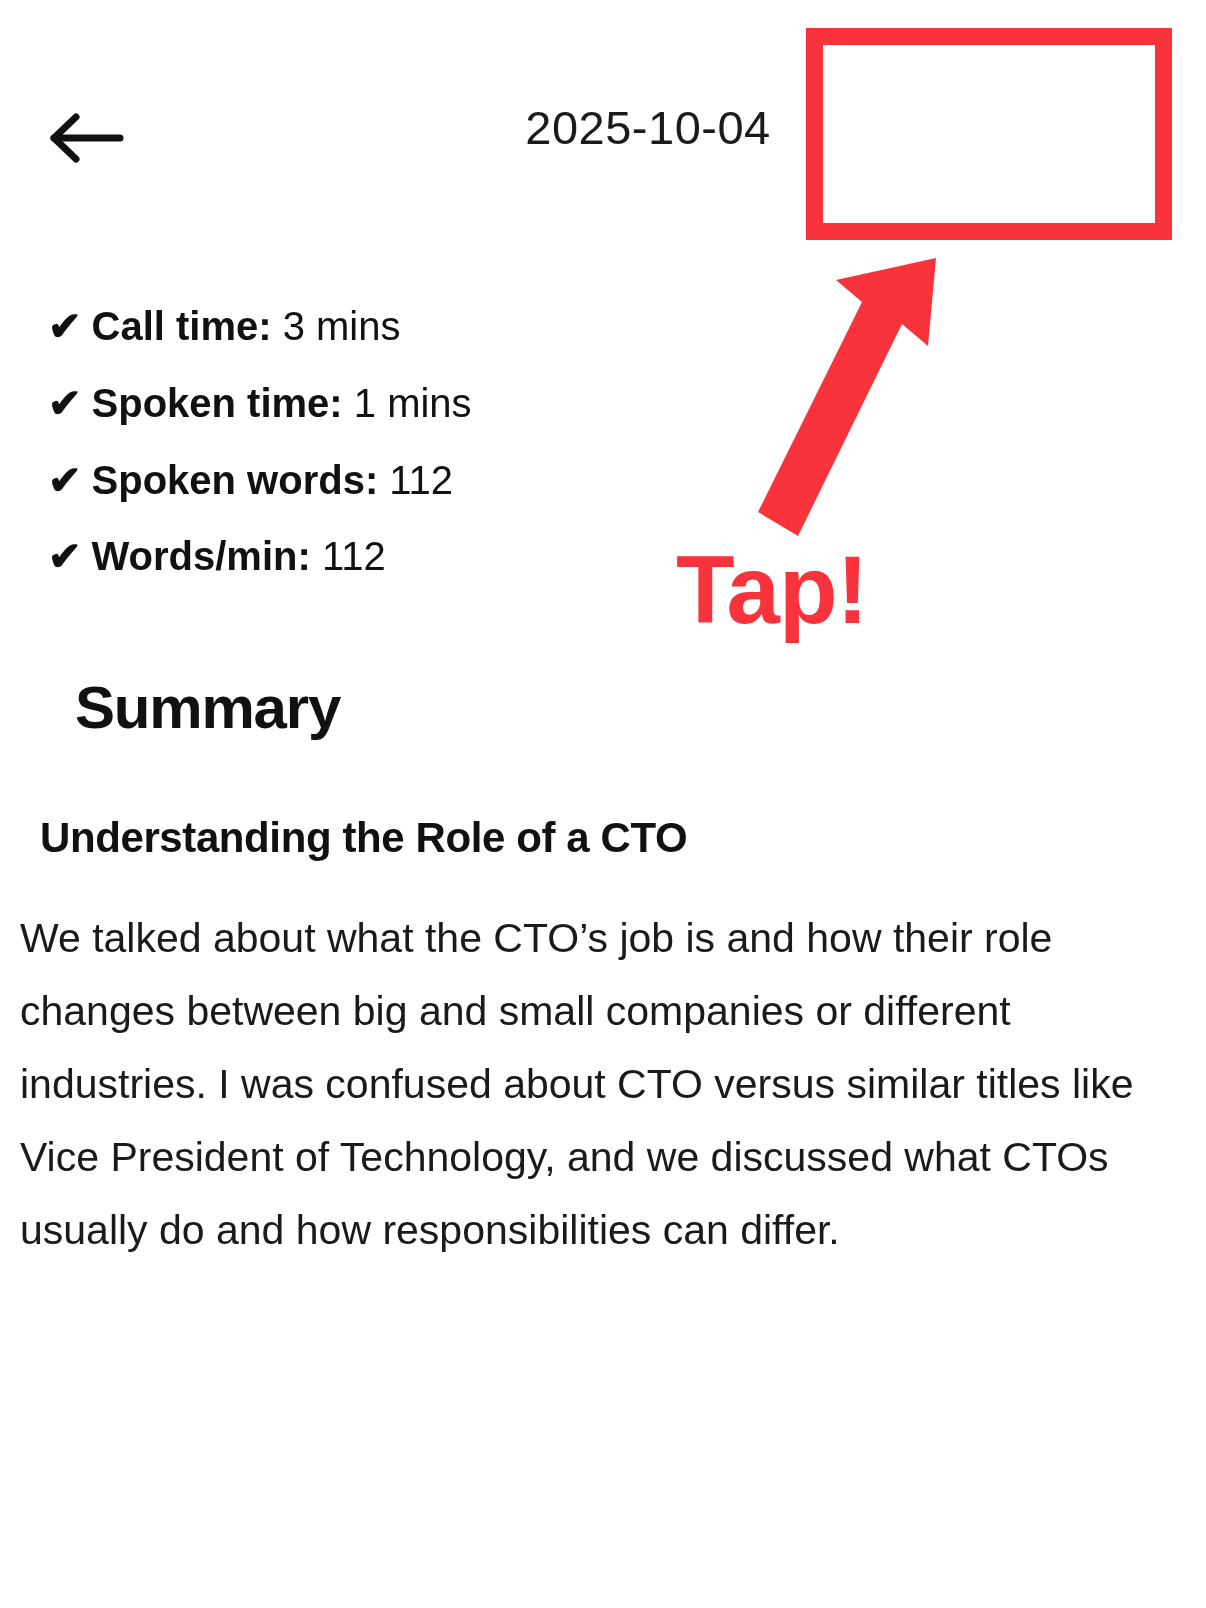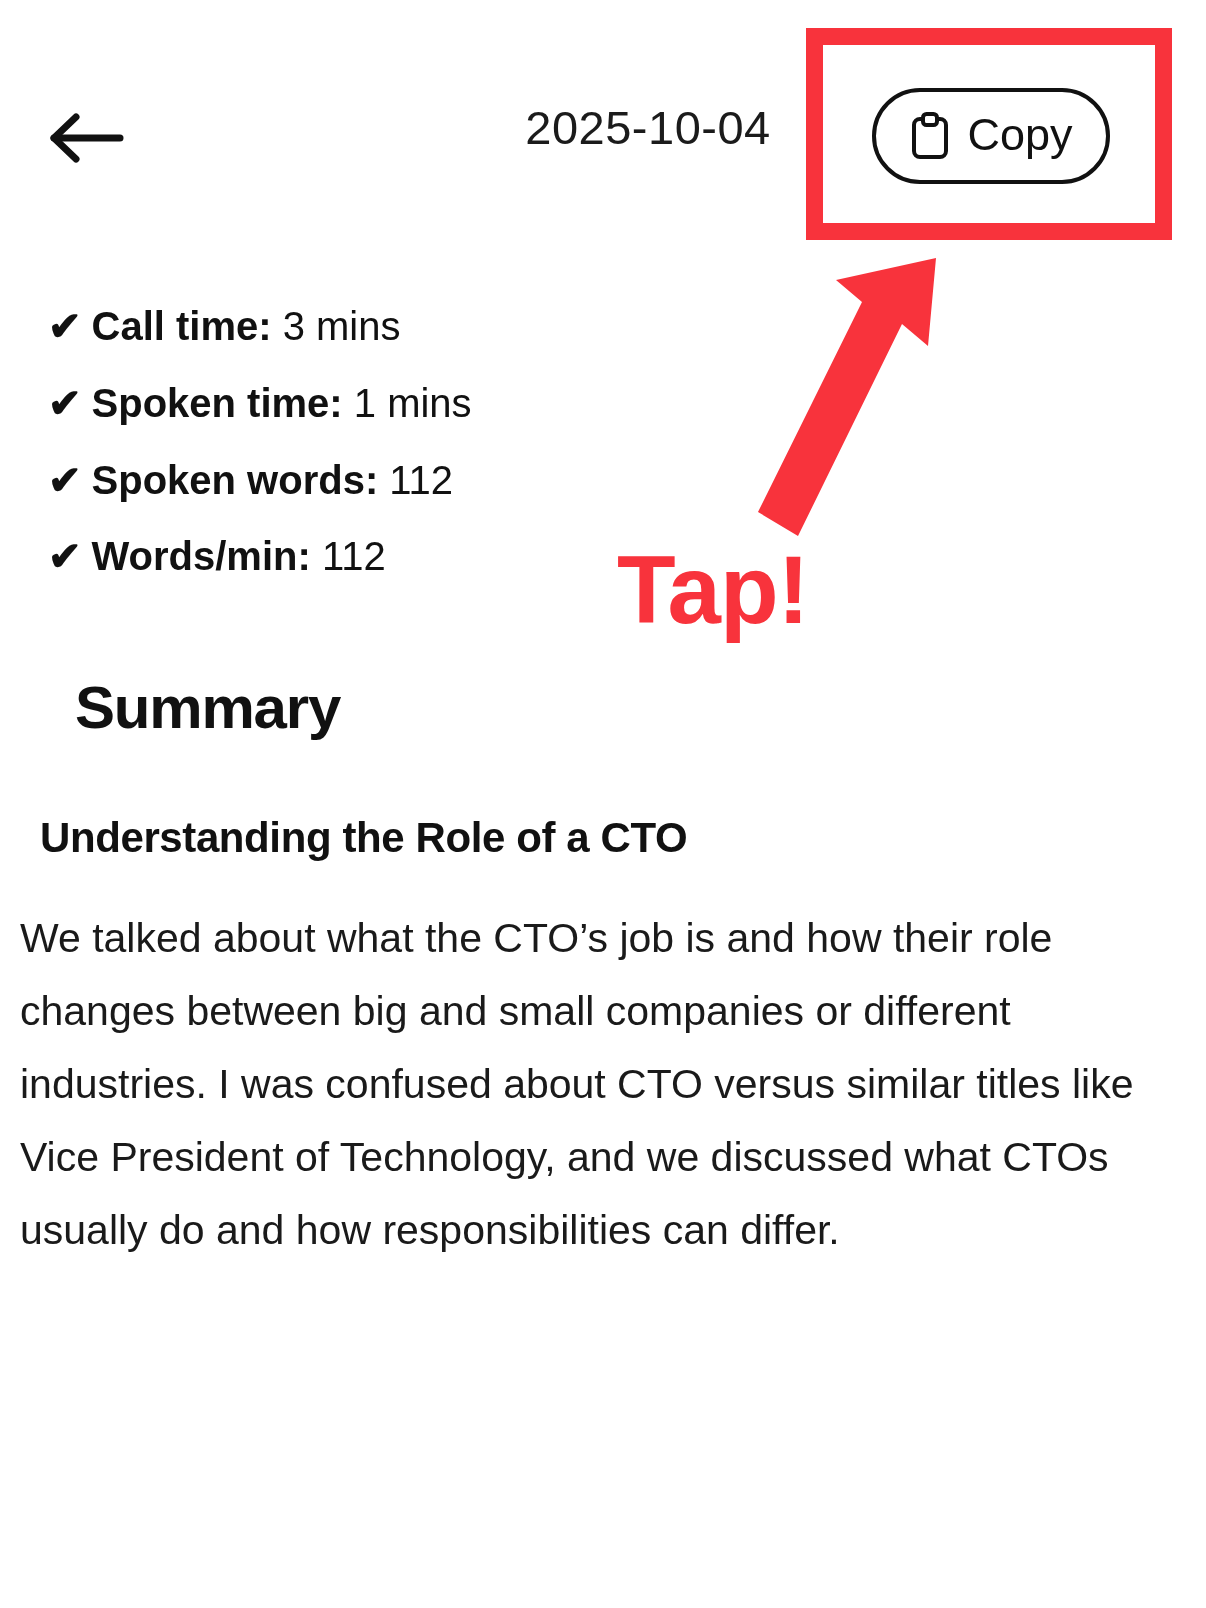--- a/index.html
+++ b/index.html
@@ -91,21 +91,21 @@
   .tap-arrow {
     position: absolute;
     left: 740px;
     top: 250px;
     width: 240px;
     height: 300px;
     pointer-events: none;
   }
   .tap-label {
     position: absolute;
-    left: 617px;
+    left: 676px;
     top: 535px;
     font-size: 96px;
     font-weight: 800;
     color: #f8333c;
     letter-spacing: -1px;
     text-shadow:
        6px 0 0 #ffffff, -6px 0 0 #ffffff, 0 6px 0 #ffffff, 0 -6px 0 #ffffff,
        4px 4px 0 #ffffff, -4px 4px 0 #ffffff, 4px -4px 0 #ffffff, -4px -4px 0 #ffffff;
     pointer-events: none;
   }
@@ -184,29 +184,20 @@
         <path d="M4 25 H70" stroke="#111111" stroke-width="7" stroke-linecap="round"></path>
         <path d="M26 4 L4 25 L26 46" stroke="#111111" stroke-width="7" stroke-linecap="round" stroke-linejoin="round" fill="none"></path>
       </svg>
     </span>
   </div>
 
   <div class="topbar-title">2025-10-04</div>
 
   <div class="copy-highlight"></div>
 
-  <div class="copy-btn">
-    <span class="clipboard-icon">
-      <svg width="42" height="50" viewBox="0 0 42 50" fill="none" xmlns="http://www.w3.org/2000/svg">
-        <rect x="5" y="8" width="32" height="38" rx="6" stroke="#111111" stroke-width="4" fill="none"></rect>
-        <rect x="14" y="3" width="14" height="11" rx="3.5" stroke="#111111" stroke-width="4" fill="#ffffff"></rect>
-      </svg>
-    </span>
-    <span class="label">Copy</span>
-  </div>
 </div>
 
 <div class="tap-arrow">
   <svg width="240" height="300" viewBox="0 0 240 300" fill="none" xmlns="http://www.w3.org/2000/svg">
     <path d="M196 8 L188 96 L162 74 L58 286 L18 262 L122 52 L96 30 Z" fill="#f8333c"></path>
   </svg>
 </div>
 <div class="tap-label">Tap!</div>
 
 <div class="content">

